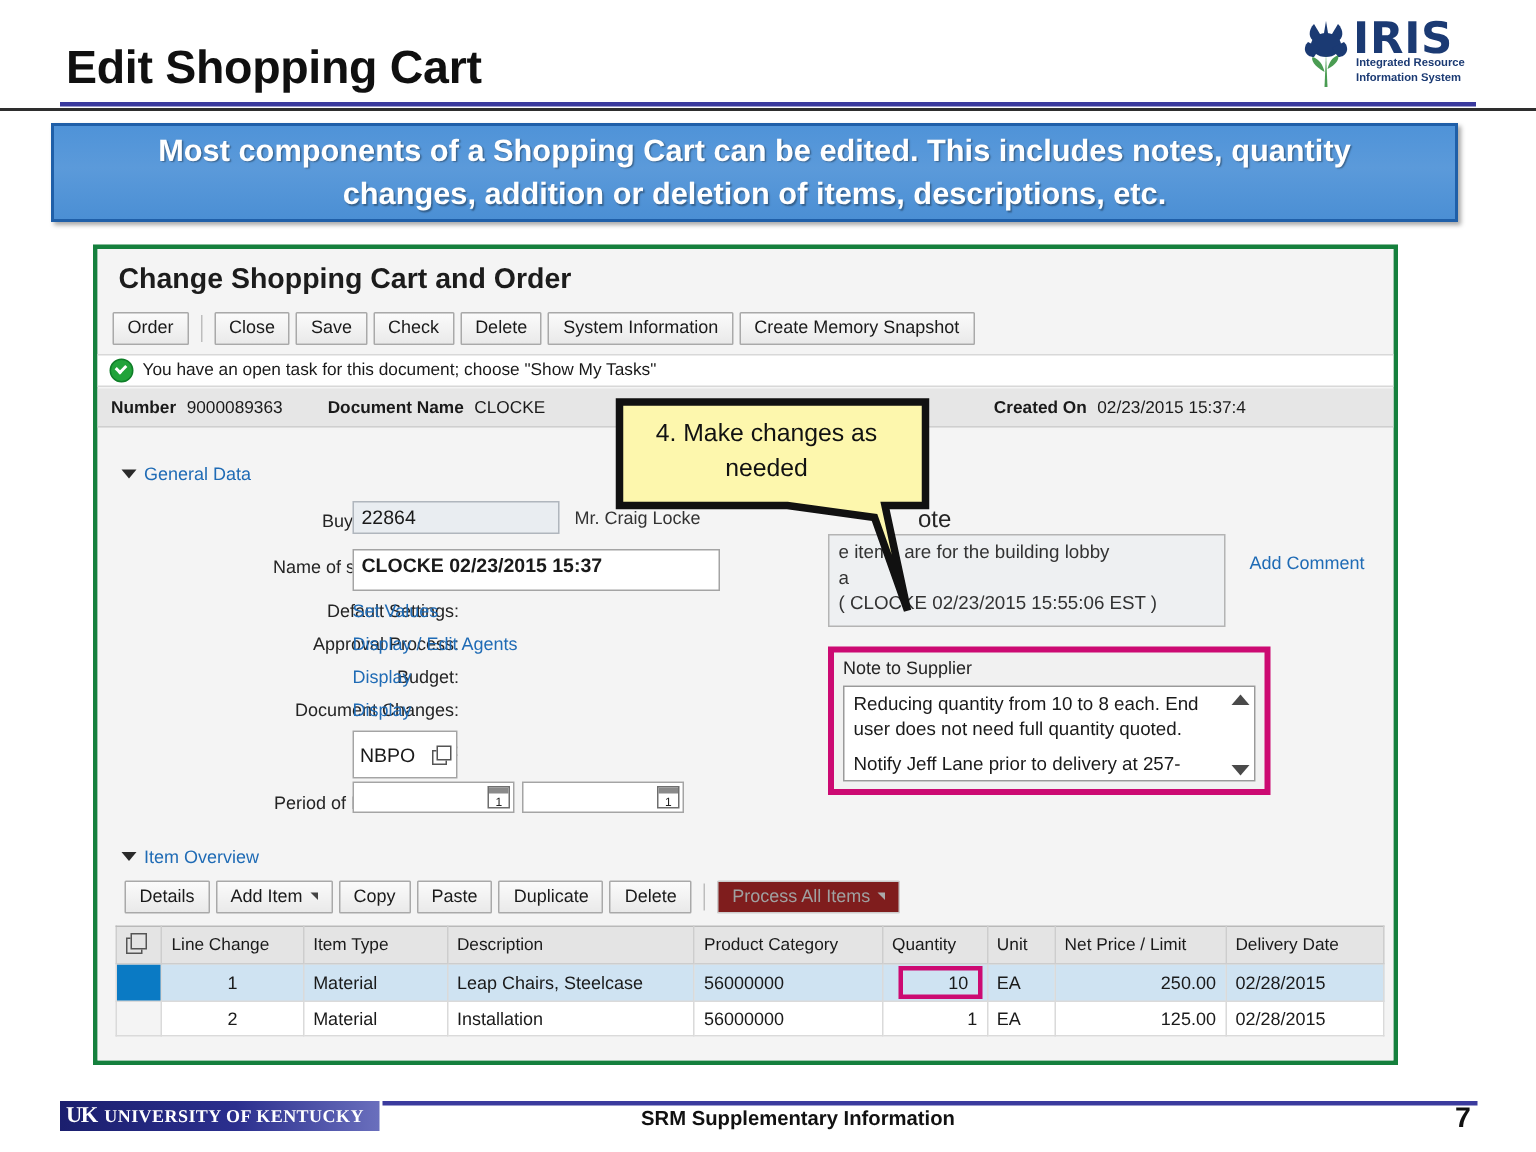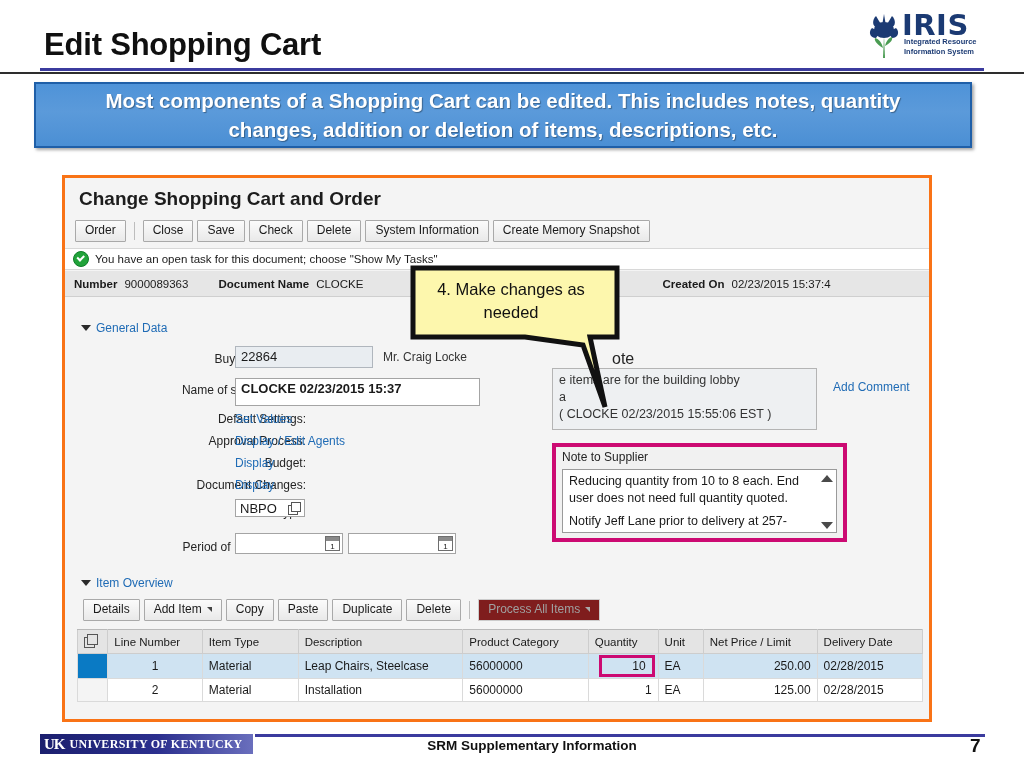--- a/index.html
+++ b/index.html
@@ -105,25 +105,25 @@
     text-align: center;
     line-height: 29px;
     text-shadow: 1px 1px 1px rgba(0,0,0,0.35);
     padding: 0 36px;
   }
 
   
   .shot {
     position: absolute;
     left: 62px;
-    top: 175px;
+    top: 163px;
     width: 870px;
     height: 547px;
     background: #f2f2f2;
-    border: 3px solid #f97316;
+    border: 3px solid #15803d;
     box-sizing: border-box;
     overflow: hidden;
     font-size: 12px;
     color: #1a1a1a;
   }
   .shot-inner {
     position: relative;
     width: 100%;
     height: 100%;
     background: #f4f4f4;
@@ -251,21 +251,21 @@
     padding: 2px 5px;
     box-sizing: border-box;
     line-height: 16px;
   }
   .fld.readonly { background: #e9edf1; border-color: #b0b6bd; }
   .lnk { color: #1f6bb5; font-size: 12px; }
 
   .po-box {
     border: 1px solid #a4a4a4;
     background: #ffffff;
-    height: 18px;
+    height: 32px;
     width: 70px;
     display: flex;
     align-items: center;
     justify-content: space-between;
     padding: 0 4px;
     box-sizing: border-box;
     font-size: 13px;
   }
   .copy-ico {
     width: 12px; height: 12px; position: relative; flex: 0 0 auto;
@@ -655,21 +655,21 @@
         <div class="tb-sep"></div>
         <div class="tb-btn disabled">
           <span>Process All Items</span><span class="dd-arrow" style="border-top-color:#aaa;"></span>
         </div>
       </div>
 
       <table class="items">
         <thead>
           <tr>
             <th style="width:18px;"><span class="hdr-copy-ico"></span></th>
-            <th style="width:84px;">Line Number</th>
+            <th style="width:84px;">Line Change</th>
             <th style="width:88px;">Item Type</th>
             <th style="width:156px;">Description</th>
             <th style="width:116px;">Product Category</th>
             <th style="width:58px;">Quantity</th>
             <th style="width:34px;">Unit</th>
             <th style="width:104px;">Net Price / Limit</th>
             <th style="width:96px;">Delivery Date</th>
           </tr>
         </thead>
         <tbody>

